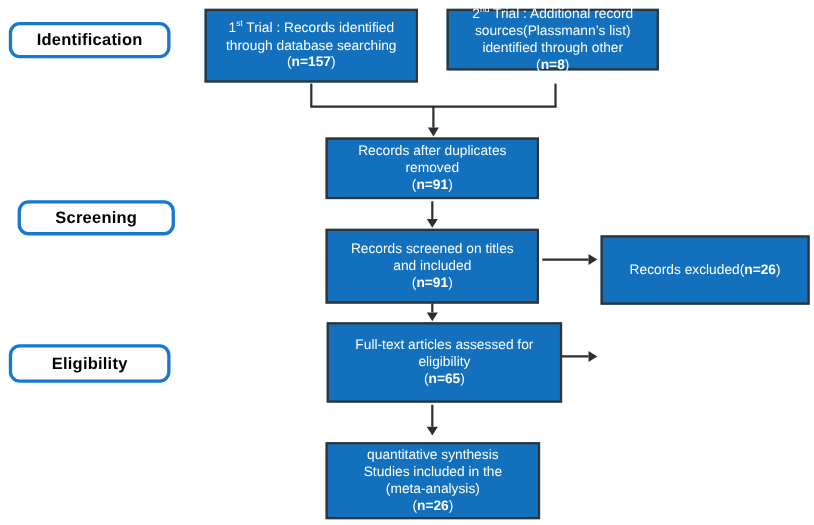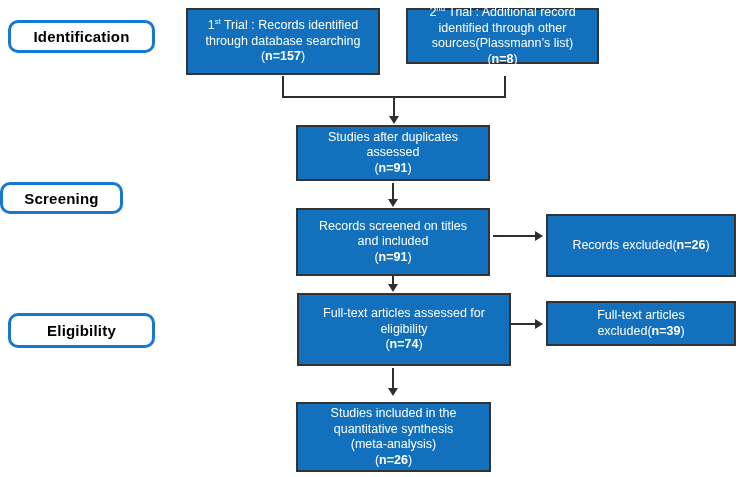--- a/index.html
+++ b/index.html
@@ -57,63 +57,59 @@
     <polygon points="388,388 398,388 393,396"></polygon>
 
     <line x1="493" y1="236" x2="535" y2="236"></line>
     <polygon points="535,231 535,241 543,236"></polygon>
 
     <line x1="493" y1="324" x2="535" y2="324"></line>
     <polygon points="535,319 535,329 543,324"></polygon>
   </svg>
 
   <div class="stage-label" style="left:8px;top:20px;width:147px;height:33px">Identification</div>
-  <div class="stage-label" style="left:0;top:182px;width:123px;height:32px">Screening</div>
+  <div class="stage-label" style="left:16px;top:182px;width:143px;height:32px">Screening</div>
   <div class="stage-label" style="left:8px;top:313px;width:147px;height:35px">Eligibility</div>
 
   <div class="node" style="left:186px;top:8px;width:194px;height:67px">
     <div><span>1</span><sup>st</sup><span> Trial : Records identified</span></div>
     <div>through database searching</div>
     <div><span>(</span><span class="b">n=157</span><span>)</span></div>
   </div>
 
   <div class="node" style="left:406px;top:8px;width:193px;height:56px">
     <div><span>2</span><sup>nd</sup><span> Trial : Additional record</span></div>
+    <div>sources(Plassmann’s list)</div>
     <div>identified through other</div>
-    <div>sources(Plassmann’s list)</div>
     <div><span>(</span><span class="b">n=8</span><span>)</span></div>
   </div>
 
   <div class="node" style="left:296px;top:125px;width:194px;height:56px">
-    <div>Studies after duplicates</div>
-    <div>assessed</div>
+    <div>Records after duplicates</div>
+    <div>removed</div>
     <div><span>(</span><span class="b">n=91</span><span>)</span></div>
   </div>
 
   <div class="node" style="left:296px;top:208px;width:194px;height:68px">
     <div>Records screened on titles</div>
     <div>and included</div>
     <div><span>(</span><span class="b">n=91</span><span>)</span></div>
   </div>
 
   <div class="node" style="left:546px;top:214px;width:190px;height:63px">
     <div><span>Records excluded(</span><span class="b">n=26</span><span>)</span></div>
   </div>
 
   <div class="node" style="left:297px;top:293px;width:214px;height:73px">
     <div>Full-text articles assessed for</div>
     <div>eligibility</div>
-    <div><span>(</span><span class="b">n=74</span><span>)</span></div>
+    <div><span>(</span><span class="b">n=65</span><span>)</span></div>
   </div>
 
-  <div class="node" style="left:546px;top:301px;width:190px;height:45px">
-    <div>Full-text articles</div>
-    <div><span>excluded(</span><span class="b">n=39</span><span>)</span></div>
-  </div>
 
   <div class="node" style="left:296px;top:402px;width:195px;height:70px">
+    <div>quantitative synthesis</div>
     <div>Studies included in the</div>
-    <div>quantitative synthesis</div>
     <div>(meta-analysis)</div>
     <div><span>(</span><span class="b">n=26</span><span>)</span></div>
   </div>
 
 </div>
 
 </body></html>

